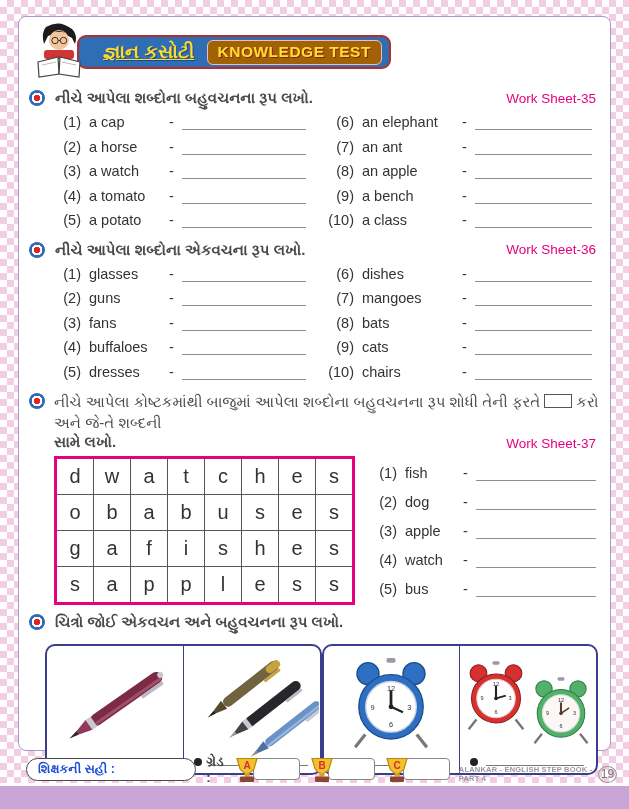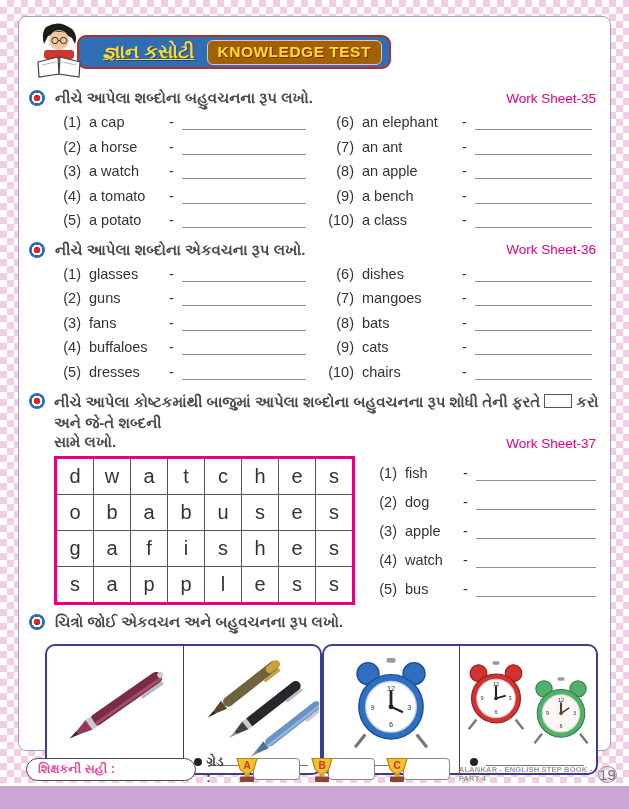--- a/index.html
+++ b/index.html
@@ -31,21 +31,21 @@
   .col.l{flex:1;padding-left:20px;padding-right:12px;}
   .col.r{flex:1.05;padding-right:4px;}
   .item{display:flex;align-items:center;height:24.5px;font-size:14.5px;color:#333;}
   .item .num{flex:none;width:32px;text-align:right;margin-right:8px;}
   .item .w{flex:none;}
   .col.l .w{width:80px;}
   .col.r .w{width:100px;}
   .item .dash{flex:none;width:13px;}
   .item .blank{flex:1;border-bottom:1.4px solid #8f8f8f;height:15px;margin-right:4px;}
   
-  .instr3{position:relative;margin-top:7px;padding-left:25px;font-size:15px;font-weight:700;color:#4a4a4a;line-height:21px;}
+  .instr3{position:relative;margin-top:7px;padding-left:25px;font-size:15px;font-weight:400;color:#4a4a4a;line-height:21px;}
   .instr3 .bullet{position:absolute;left:0;top:2px;}
   .inline-box{display:inline-block;width:26px;height:12px;border:1.5px solid #555;vertical-align:-1px;margin:0 4px;}
   .instr3-l2{display:flex;align-items:flex-end;padding-left:25px;font-size:15px;font-weight:700;color:#4a4a4a;justify-content:flex-end;}
   .s3body{display:flex;margin-top:5px;padding-left:25px;}
   table.grid{border-collapse:collapse;border:3px solid #e6007e;}
   table.grid td{width:34px;height:33px;border:1px solid #555;text-align:center;
     font-size:20px;color:#333;font-family:"Liberation Sans","DejaVu Sans",sans-serif;}
   .s3list{flex:1;margin-left:16px;padding-top:2px;}
   .s3list .item{height:29px;}
   .s3list .num{width:26px;}
@@ -55,30 +55,30 @@
   .imgbox{flex:1;height:127px;border:2px solid #3a3e8c;border-radius:10px;display:flex;overflow:hidden;background:#fff;}
   .half{flex:1;position:relative;display:flex;align-items:center;justify-content:center;}
   .half.first{border-right:1.5px solid #3a3e8c;}
   .ansline{position:absolute;left:10px;right:12px;bottom:7px;display:flex;align-items:center;}
   .pdot{width:8px;height:8px;border-radius:50%;background:#222;margin-right:8px;flex:none;}
   .pline{flex:1;border-bottom:1.3px solid #777;height:8px;}
   .pair{display:flex;align-items:flex-start;}
   
   .footer{position:absolute;left:26px;right:12px;bottom:24px;height:32px;display:flex;align-items:center;z-index:3;}
   .sigpill{width:198px;height:23px;background:#fff;border:1.6px solid #4a4a4a;border-radius:12px;
-    display:flex;align-items:center;padding:0 11px;font-size:12.5px;font-weight:700;color:#ec4899;box-sizing:border-box;}
+    display:flex;align-items:center;padding:0 11px;font-size:12.5px;font-weight:700;color:#1d4ed8;box-sizing:border-box;}
   .gradelbl{margin:0 6px 0 10px;font-size:13.5px;font-weight:700;color:#444;}
   .tunit{display:flex;align-items:center;margin-right:9px;}
   .gradebox{width:45px;height:20px;background:#fff;border:1.5px solid #888;border-radius:4px;margin-left:-7px;}
   .tunit svg{position:relative;z-index:1;}
   .fspacer{flex:1;}
   .booklbl{display:flex;align-items:center;align-self:flex-end;margin-bottom:2px;
     font-size:7.5px;font-weight:700;color:#999;letter-spacing:.2px;}
   .pagenum{width:20px;height:15px;border:1.2px solid #999;border-radius:50%;display:flex;align-items:center;
-    justify-content:center;font-size:15px;color:#777;margin-left:3px;font-weight:400;}
+    justify-content:center;font-size:12px;color:#777;margin-left:3px;font-weight:400;}
 </style>
 </head>
 <body>
 
 <div class="page">
   <div class="content">
 
     <div class="header">
       <svg class="boy" width="56" height="58" viewBox="0 0 54 58">
         <path d="M14 4 Q27 -4 40 6 Q46 12 43 21 L40 15 Q27 7 16 13 L12 21 Q9 10 14 4 Z" fill="#1c1c1c"></path>

